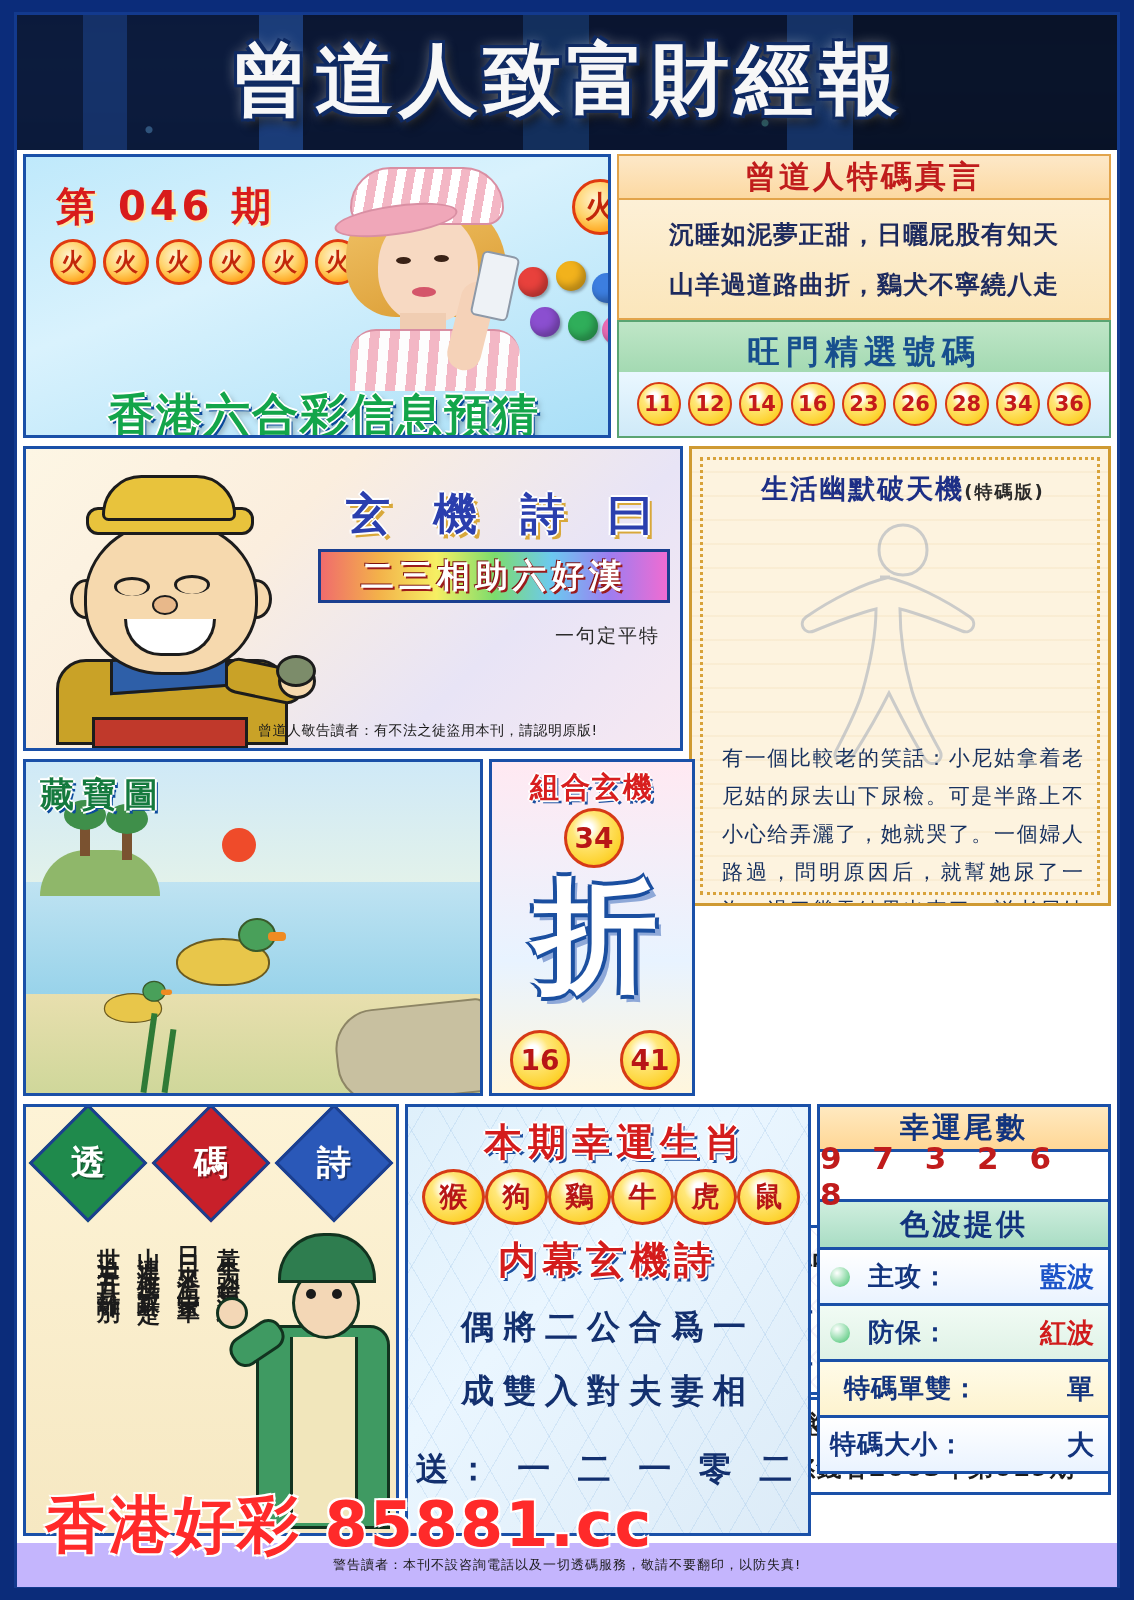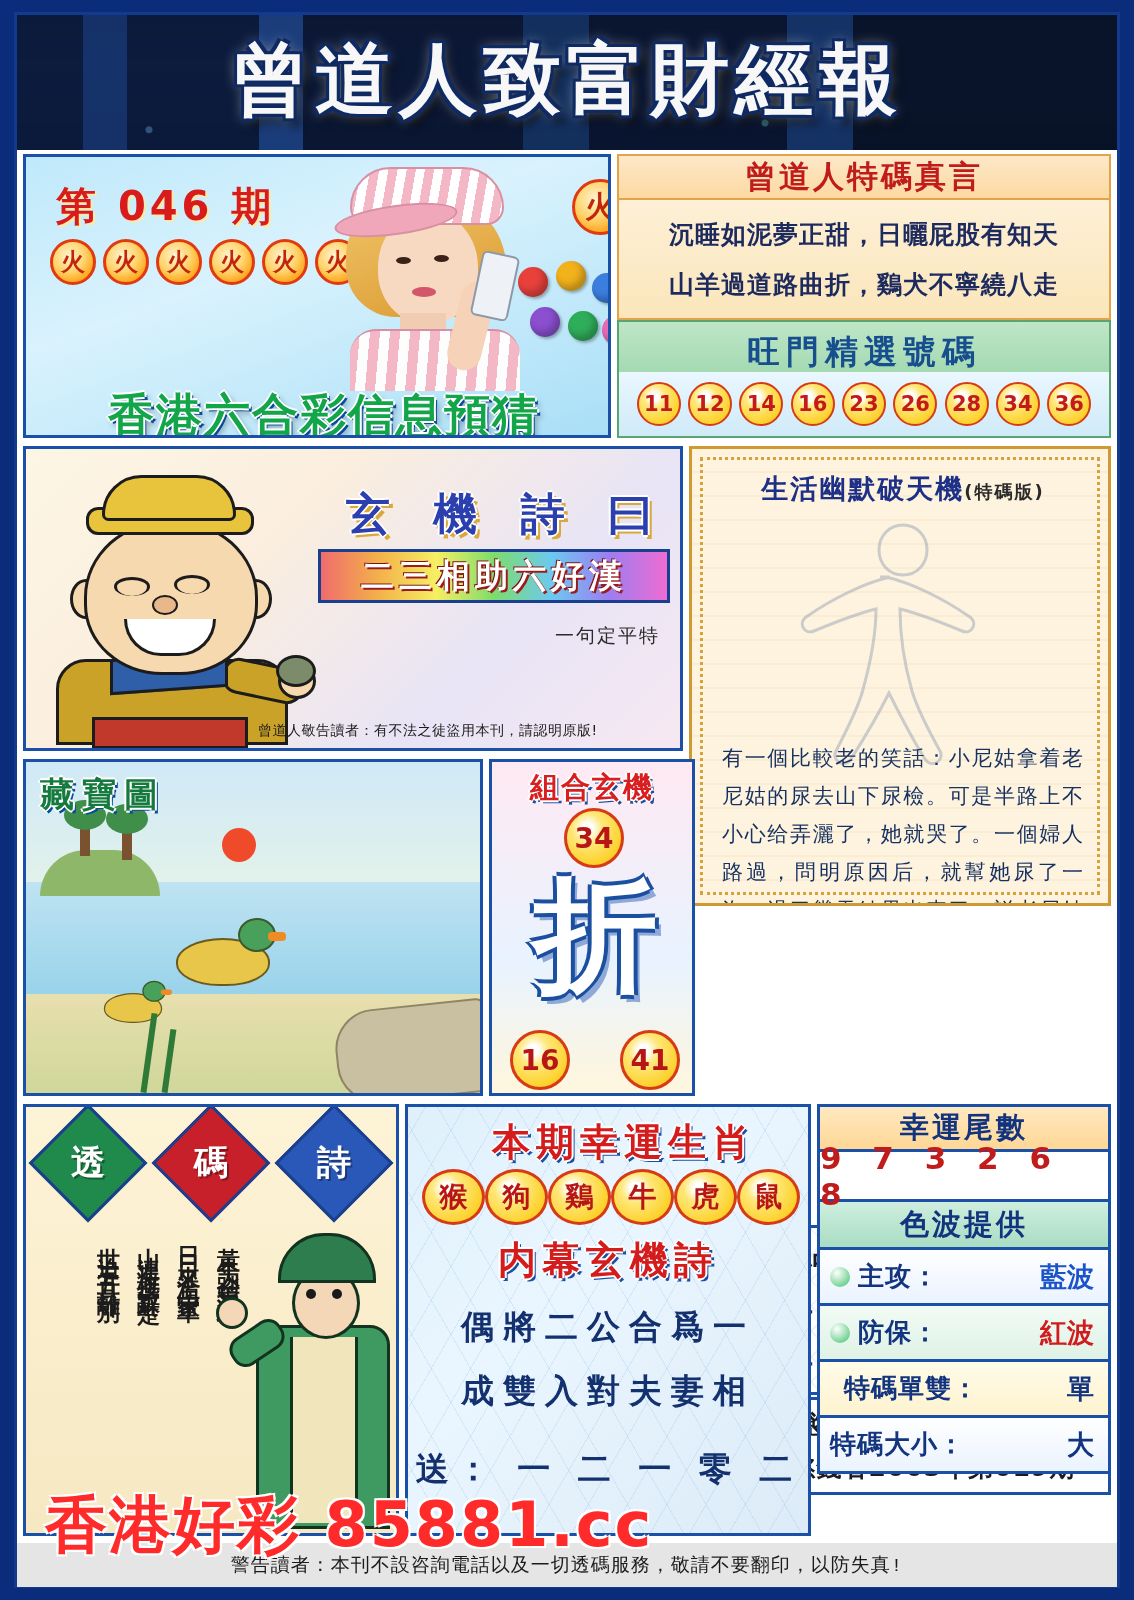--- a/index.html
+++ b/index.html
@@ -200,51 +200,51 @@
   .mk-body{position:absolute;left:22px;top:98px;width:128px;height:198px;border-radius:20px 20px 0 0;background:#3f9a62;border:3px solid #12331f;}
   .mk-inner{position:absolute;left:56px;top:110px;width:62px;height:186px;background:#f1e6bb;border-left:3px solid #12331f;border-right:3px solid #12331f;}
   .mk-arm{position:absolute;left:-6px;top:100px;width:52px;height:26px;border-radius:14px;background:#3f9a62;border:3px solid #12331f;transform:rotate(-34deg);}
   .mk-hand{position:absolute;left:-18px;top:70px;width:26px;height:26px;border-radius:50%;background:#f3d7b6;border:3px solid #12331f;}
 
   .mid4{position:absolute;left:388px;top:4px;width:406px;height:432px;box-sizing:border-box;
     border:3px solid #1a50a8;background:linear-gradient(135deg,#dff0fb,#eaf6ff 40%,#dcebf7);overflow:hidden;}
   .mid4::before{content:"";position:absolute;inset:0;
     background-image:repeating-linear-gradient(60deg,rgba(120,170,220,.18) 0 1px,transparent 1px 34px),
       repeating-linear-gradient(-60deg,rgba(120,170,220,.18) 0 1px,transparent 1px 34px);}
-  .lucky-title{position:absolute;left:16px;top:10px;width:400px;text-align:center;font-size:38px;font-weight:bold;
+  .lucky-title{position:absolute;left:8px;top:10px;width:400px;text-align:center;font-size:38px;font-weight:bold;
     color:#d41c1c;letter-spacing:6px;text-shadow:2px 0 0 #fff,-2px 0 0 #fff,0 2px 0 #fff,0 -2px 0 #fff,3px 3px 0 #1b4fa0;}
   .zodiacs{position:absolute;left:8px;top:62px;width:390px;display:flex;justify-content:space-between;padding:0 6px;box-sizing:border-box;}
   .zod{width:58px;height:50px;border-radius:50%;border:3px solid #d63a16;
     background:radial-gradient(circle at 38% 32%,#ffffff 0 5px,#ffe77a 30%,#fdd331 70%,#f2b706 100%);
     display:flex;align-items:center;justify-content:center;font-size:28px;font-weight:bold;color:#b81616;}
   .nmxj{position:absolute;left:0;top:128px;width:400px;text-align:center;font-size:38px;font-weight:bold;
     color:#d41c1c;letter-spacing:6px;text-shadow:2px 0 0 #fff,-2px 0 0 #fff,0 2px 0 #fff,0 -2px 0 #fff,3px 3px 0 #1b4fa0;}
   .nm-line{position:absolute;left:0;width:400px;text-align:center;font-size:33px;font-weight:bold;color:#13306f;letter-spacing:9px;}
   .nm1{top:198px;} .nm2{top:262px;}
   .send{position:absolute;left:0;top:340px;width:400px;text-align:center;font-size:33px;font-weight:bold;color:#13306f;letter-spacing:8px;}
 
   .right4{position:absolute;left:800px;top:4px;width:294px;height:432px;box-sizing:border-box;}
   .rblock{box-sizing:border-box;border:3px solid #1a50a8;width:294px;}
   .r-h1{height:48px;background:linear-gradient(180deg,#ffe9c0,#ffd796);display:flex;align-items:center;justify-content:center;
     font-size:29px;font-weight:bold;color:#12347e;letter-spacing:3px;}
   .r-nums{height:50px;border-top:none;background:#ffffff;display:flex;align-items:center;justify-content:center;
     font-size:31px;font-weight:bold;color:#c01c1c;letter-spacing:10px;}
   .r-h2{height:48px;border-top:none;background:linear-gradient(180deg,#cfeede,#a9ddc4);display:flex;align-items:center;justify-content:center;
     font-size:29px;font-weight:bold;color:#12347e;letter-spacing:3px;}
-  .r-row{height:56px;border-top:none;display:flex;align-items:center;padding-left:10px;gap:8px;}
+  .r-row{height:56px;border-top:none;display:flex;align-items:center;padding-left:10px;gap:18px;}
   .r-row.blue{background:linear-gradient(180deg,#ffffff,#eaf3ff);}
   .r-row.green{background:linear-gradient(180deg,#f1fbf4,#dff2e6);}
   .r-row.yellow{background:linear-gradient(180deg,#fffbe8,#fdf3cf);}
   .dot{width:20px;height:20px;border-radius:50%;flex:0 0 auto;}
   .r-label{font-size:26px;font-weight:bold;color:#13347e;letter-spacing:1px;}
   .r-val{font-size:27px;font-weight:bold;margin-left:auto;margin-right:14px;}
 
   
   .footer{position:absolute;left:0;top:1528px;width:1100px;height:44px;display:flex;align-items:center;justify-content:center;
-    background:#e5e5e5;font-size:19px;color:#1b1b1b;letter-spacing:1px;font-family:Liberation Mono, monospace;}
+    background:#c4b5fd;font-size:13px;color:#1b1b1b;letter-spacing:1px;}
   .watermark{position:absolute;left:28px;bottom:18px;width:700px;font-size:62px;font-weight:bold;letter-spacing:2px;
     color:#ff2a2a;text-shadow:2px 2px 0 #ffffff,-2px -2px 0 #ffffff,2px -2px 0 #ffffff,-2px 2px 0 #ffffff;}
   .watermark .w2{color:#ff2a2a;}
 </style>
 </head>
 <body>
 
 <div class="page">
  <div class="frame">
 

